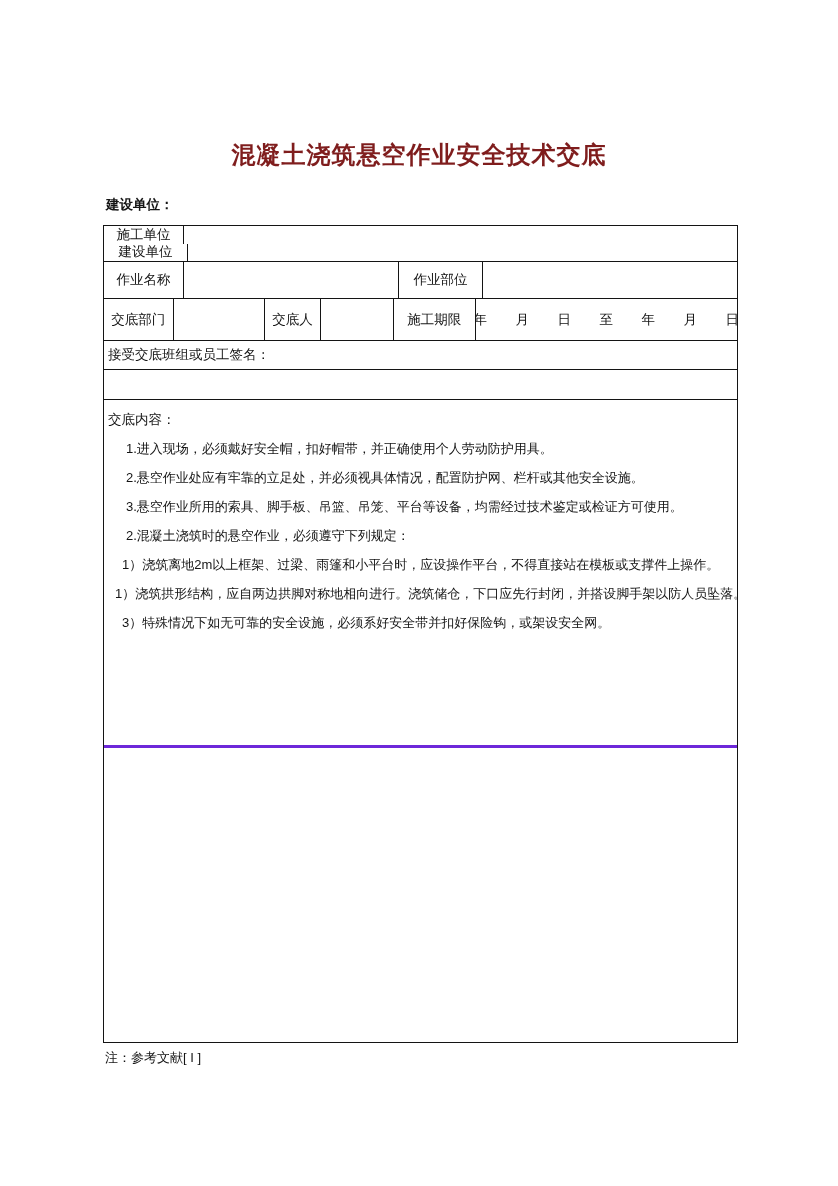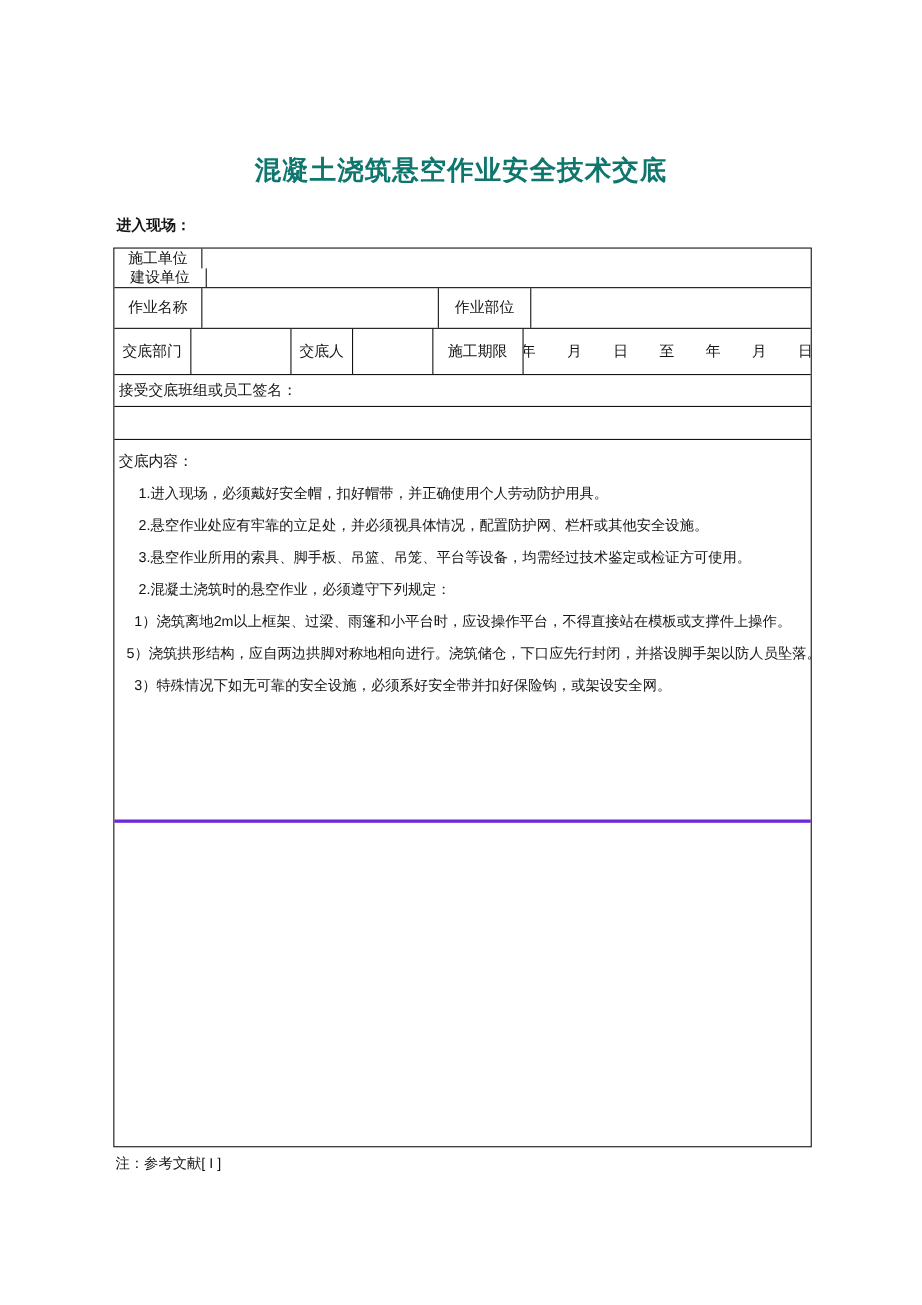--- a/index.html
+++ b/index.html
@@ -9,21 +9,21 @@
     width:838px; height:1186px;
     background:#ffffff;
     color:#141414;
     font-family:"Liberation Sans", sans-serif;
     overflow:hidden;
   }
   .doc-title {
     position:absolute; top:139px; left:0; width:100%;
     text-align:center;
     font-size:24px; font-weight:bold; letter-spacing:1px;
-    color:#0f766e;
+    color:#7f1d1d;
   }
   .project-name {
     position:absolute; top:196px; left:106px;
     font-size:13.5px; font-weight:bold;
   }
   .doc-table {
     position:absolute; top:225px; left:103px;
     width:635px; height:818px;
     border:1px solid #141414;
     display:flex; flex-direction:column;
@@ -51,21 +51,21 @@
     font-size:13px;
   }
 </style>
 </head>
 <body>
 
 <div class="page">
 
   <div class="doc-title">混凝土浇筑悬空作业安全技术交底</div>
 
-  <div class="project-name">进入现场：</div>
+  <div class="project-name">建设单位：</div>
 
   <div class="doc-table">
 
     <div class="trow h37">
       <div class="cell w80">施工单位</div>
       <div class="cell w215"></div>
       <div class="cell w84">建设单位</div>
       <div class="cell grow end"></div>
     </div>
 
@@ -91,21 +91,21 @@
 
     <div class="fullrow h31"></div>
 
     <div class="block h-content">
       <div class="block-label">交底内容：</div>
       <div class="content-line ind-a">1.进入现场，必须戴好安全帽，扣好帽带，并正确使用个人劳动防护用具。</div>
       <div class="content-line ind-a">2.悬空作业处应有牢靠的立足处，并必须视具体情况，配置防护网、栏杆或其他安全设施。</div>
       <div class="content-line ind-a">3.悬空作业所用的索具、脚手板、吊篮、吊笼、平台等设备，均需经过技术鉴定或检证方可使用。</div>
       <div class="content-line ind-a">2.混凝土浇筑时的悬空作业，必须遵守下列规定：</div>
       <div class="content-line ind-b">1）浇筑离地2m以上框架、过梁、雨篷和小平台时，应设操作平台，不得直接站在模板或支撑件上操作。</div>
-      <div class="content-line ind-c">5）浇筑拱形结构，应自两边拱脚对称地相向进行。浇筑储仓，下口应先行封闭，并搭设脚手架以防人员坠落。</div>
+      <div class="content-line ind-c">1）浇筑拱形结构，应自两边拱脚对称地相向进行。浇筑储仓，下口应先行封闭，并搭设脚手架以防人员坠落。</div>
       <div class="content-line ind-b">3）特殊情况下如无可靠的安全设施，必须系好安全带并扣好保险钩，或架设安全网。</div>
     </div>
 
 
   </div>
 
   <div class="footnote">注：参考文献[ I ]</div>
 
 </div>
 

